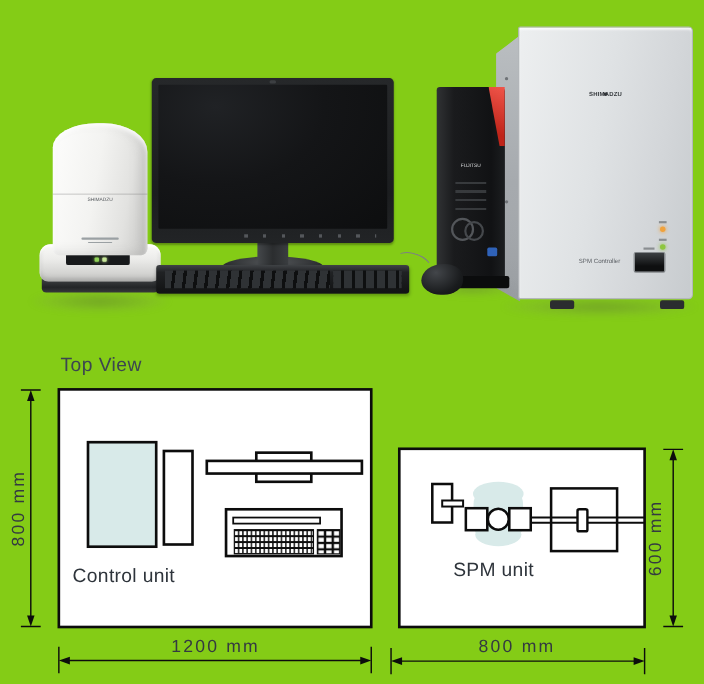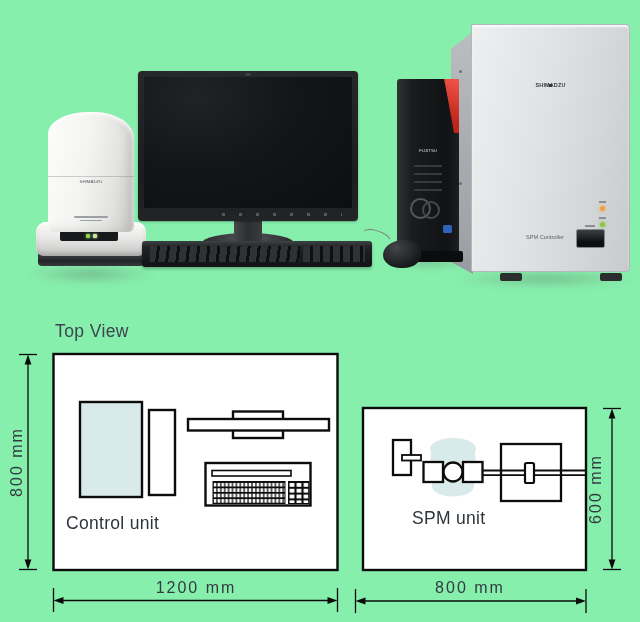--- a/index.html
+++ b/index.html
@@ -1,16 +1,16 @@
 <!DOCTYPE html>
 <html><head>
 <meta charset="utf-8">
 <style>
   html,body{margin:0;padding:0;background:#fff;}
-  .stage{position:relative;width:640px;height:622px;background:#86efac;overflow:hidden;
+  .stage{position:relative;width:640px;height:622px;background:#84cc16;overflow:hidden;
          font-family:"Liberation Sans",sans-serif;}
   .photo{position:absolute;left:0;top:0;width:640px;height:310px;}
   .photo *{position:absolute;}
   .shadow{background:radial-gradient(ellipse at center, rgba(70,70,70,.28), rgba(120,120,120,.10) 55%, transparent 75%);
           filter:blur(3px);border-radius:50%;}
 
   
   .spm-tower{left:36px;top:108px;width:112px;height:182px;z-index:3;}
   .tower-shadow{left:-8px;top:156px;width:126px;height:20px;}
   .tower-body{left:12px;top:4px;width:86px;height:120px;

